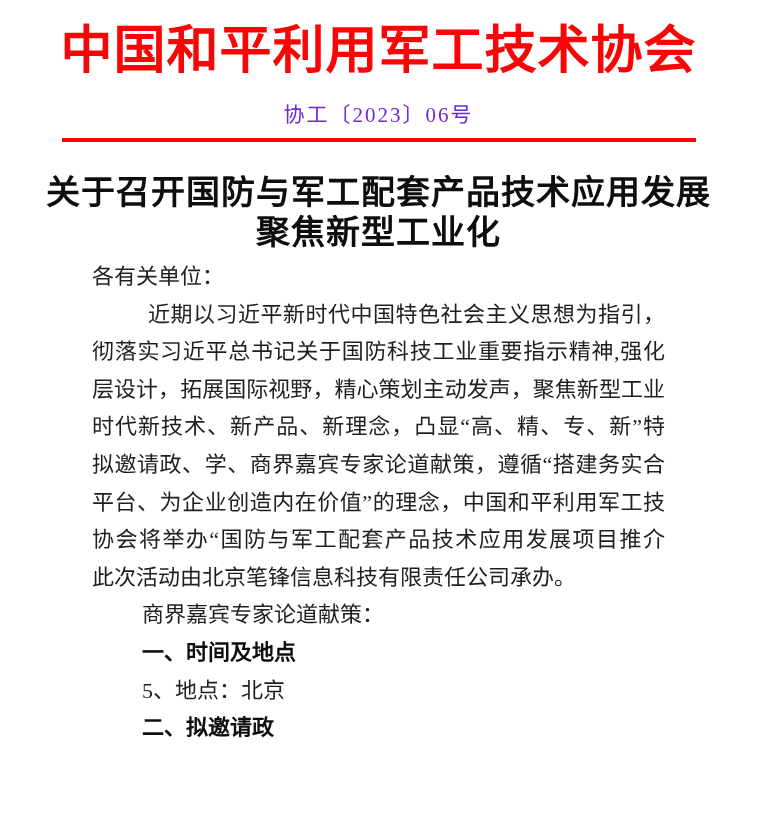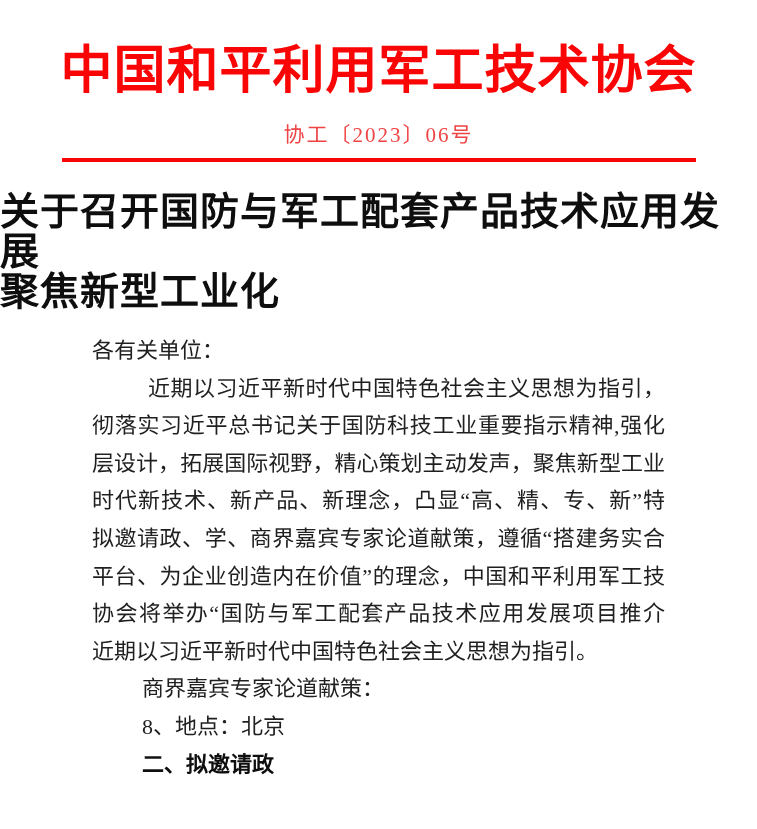--- a/index.html
+++ b/index.html
@@ -15,57 +15,58 @@
     color: #1c1c1c;
     position: relative;
   }
   .page {
     width: 757px;
     height: 829px;
     background: #ffffff;
   }
   
   .masthead-org {
-    margin-top: 34px;
+    margin-top: 14px;
     text-align: center;
     font-family: "Liberation Serif", "DejaVu Serif", serif;
     font-weight: bold;
     font-size: 52px;
     line-height: 74px;
     color: #f90505;
     letter-spacing: 1px;
     white-space: nowrap;
   }
   .doc-number {
     margin-top: 12px;
     text-align: center;
     font-size: 21px;
     line-height: 30px;
-    color: #ef4444;
+    color: #6d28d9;
     letter-spacing: 2px;
   }
   .red-rule {
     width: 634px;
     height: 4px;
     margin: 8px auto 0 auto;
     background: #f90505;
   }
   
   .doc-title {
     margin-top: 30px;
+    text-align: center;
     font-family: "Liberation Sans", "DejaVu Sans", sans-serif;
     font-weight: bold;
-    font-size: 39px;
+    font-size: 34px;
     line-height: 40px;
     color: #0e0e0e;
     letter-spacing: 1px;
   }
   
   .doc-body {
-    margin-top: 20px;
+    margin-top: 6px;
     padding: 0 92px;
     font-size: 22px;
     color: #1f1f1f;
   }
   .line {
     line-height: 37.6px;
     height: 37.6px;
     white-space: nowrap;
     overflow: hidden;
   }
@@ -102,22 +103,23 @@
 
     <div class="line">各有关单位：</div>
 
     <div class="line j indent-first">近期以习近平新时代中国特色社会主义思想为指引，贯</div>
     <div class="line j">彻落实习近平总书记关于国防科技工业重要指示精神,强化顶</div>
     <div class="line j">层设计，拓展国际视野，精心策划主动发声，聚焦新型工业化</div>
     <div class="line j">时代新技术、新产品、新理念，凸显“高、精、专、新”特色，</div>
     <div class="line j">拟邀请政、学、商界嘉宾专家论道献策，遵循“搭建务实合作</div>
     <div class="line j">平台、为企业创造内在价值”的理念，中国和平利用军工技术</div>
     <div class="line j">协会将举办“国防与军工配套产品技术应用发展项目推介会”，</div>
-    <div class="line">近期以习近平新时代中国特色社会主义思想为指引。</div>
+    <div class="line">此次活动由北京笔锋信息科技有限责任公司承办。</div>
 
     <div class="line indent">商界嘉宾专家论道献策：</div>
 
-    <div class="line indent">8、地点：北京</div>
+    <div class="line indent heading">一、时间及地点</div>
+    <div class="line indent">5、地点：北京</div>
 
     <div class="line indent heading">二、拟邀请政</div>
 
   </div>
 </div>
 
 </body></html>

